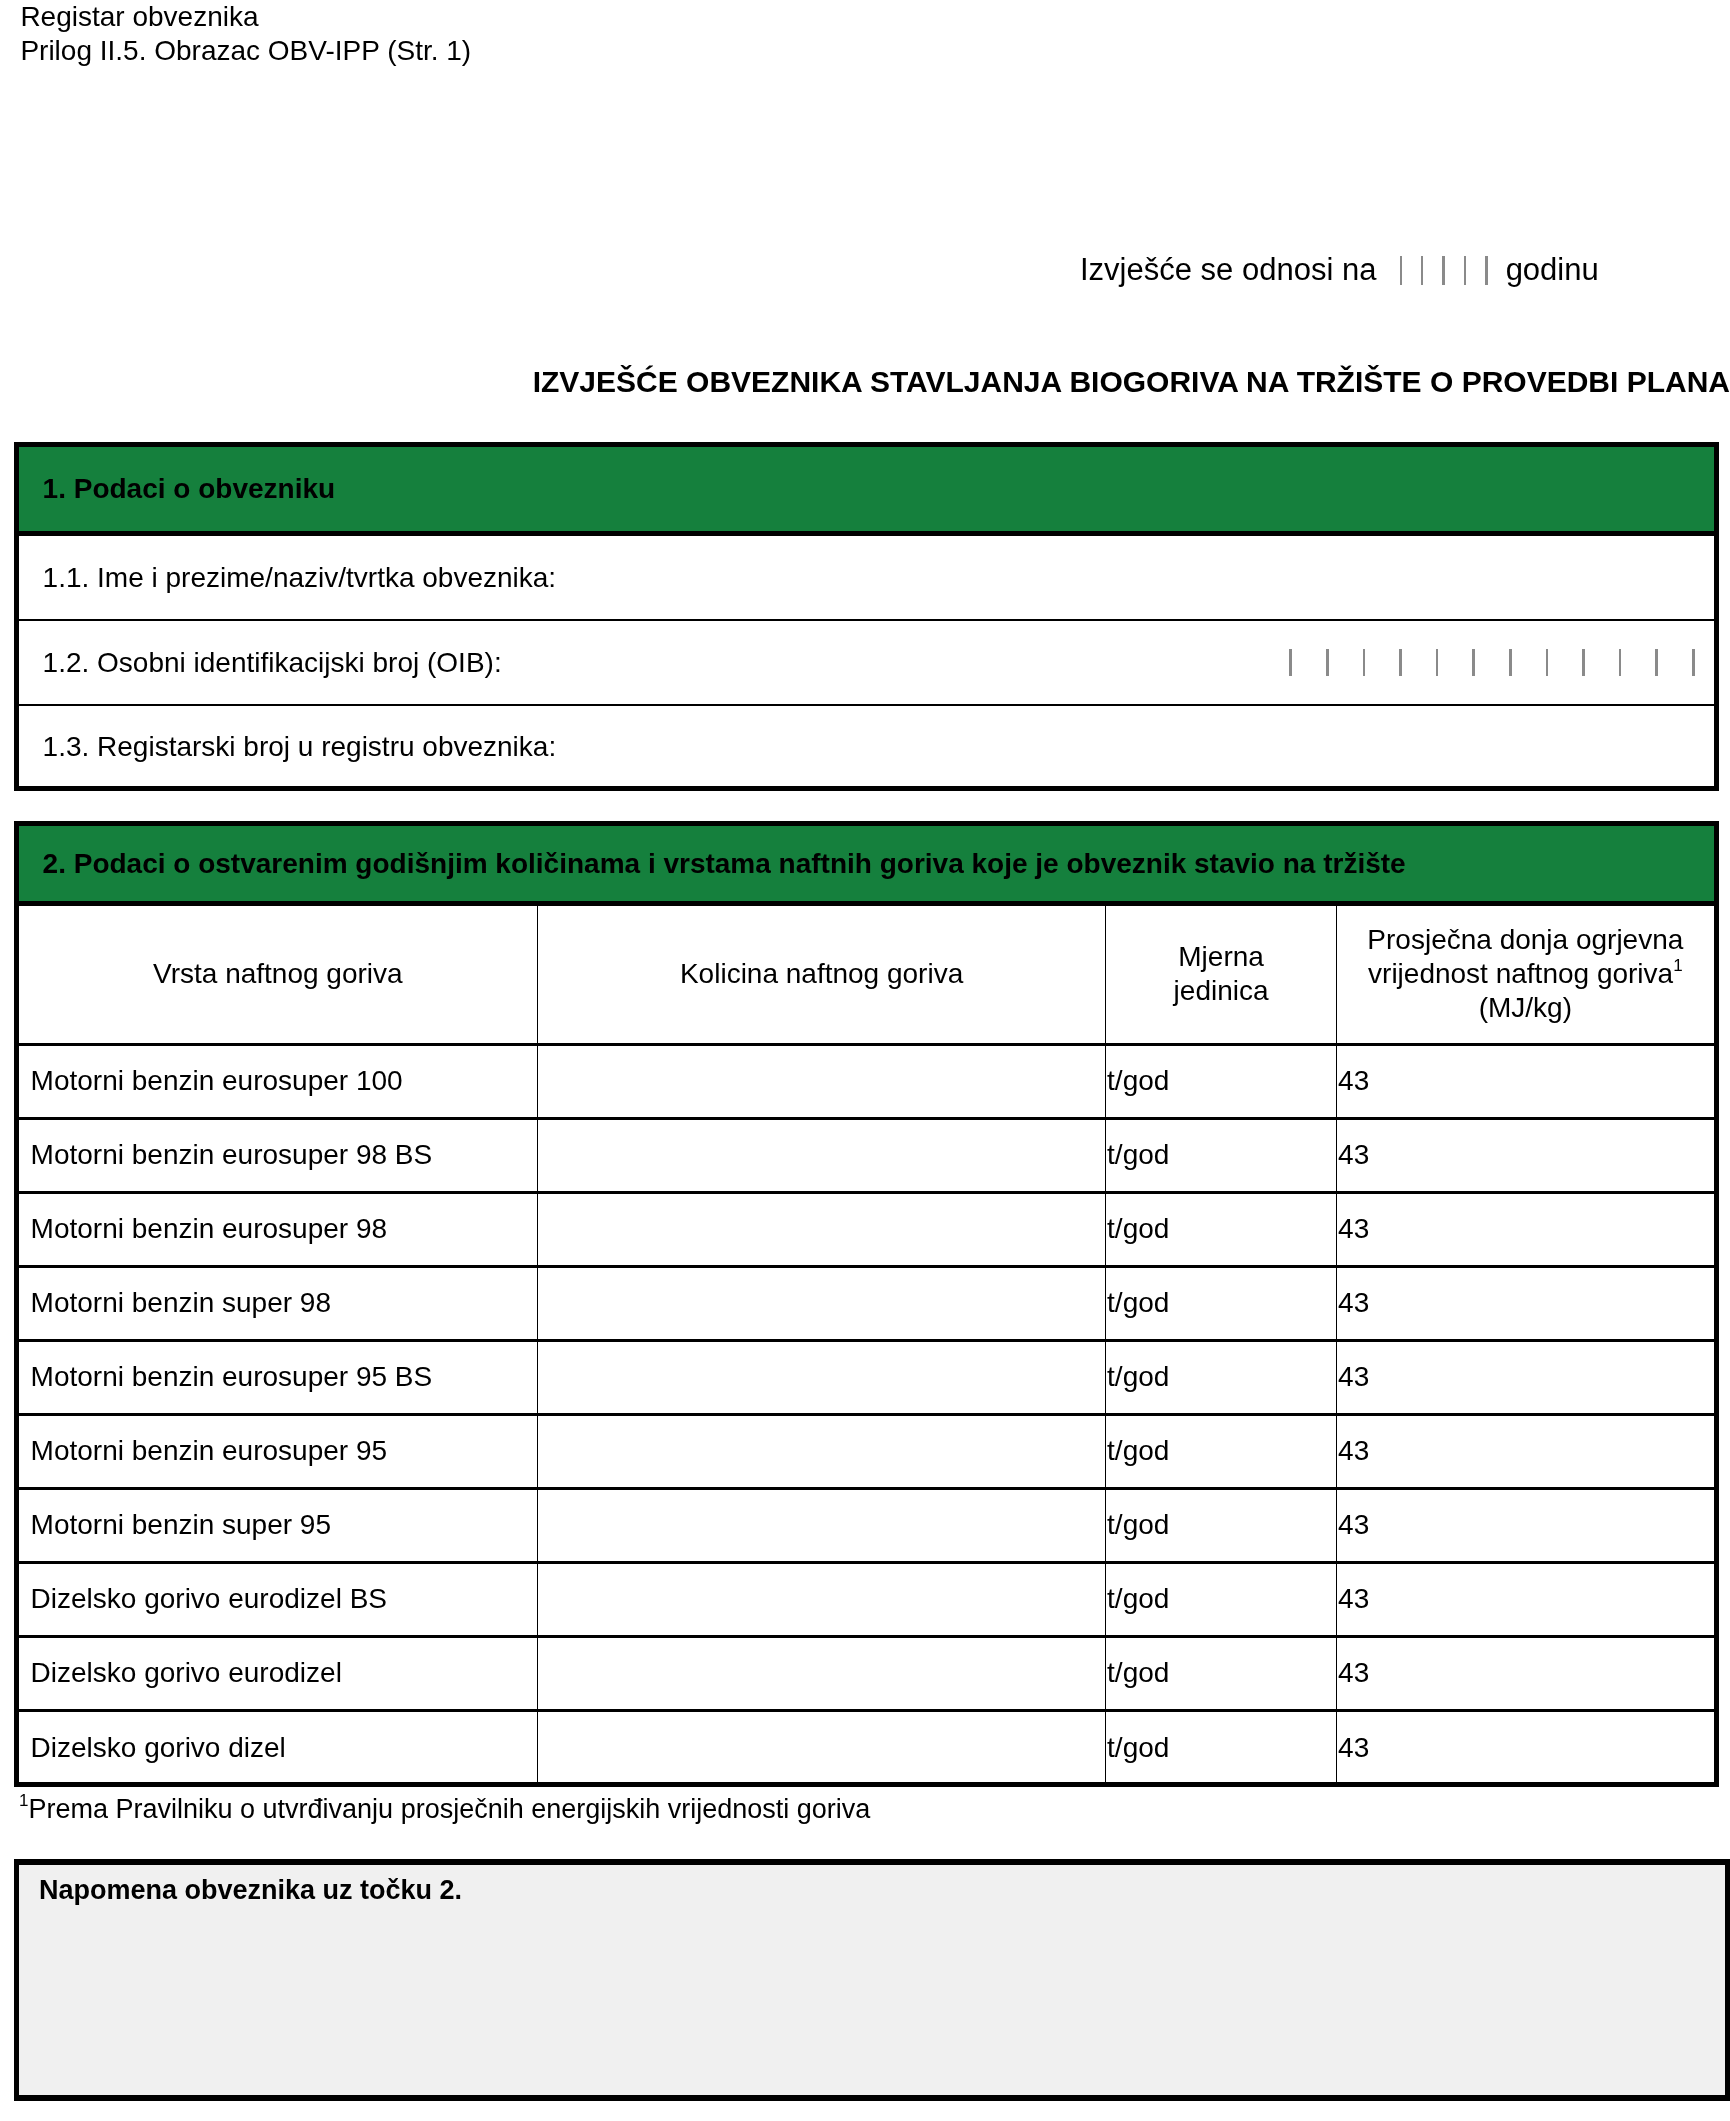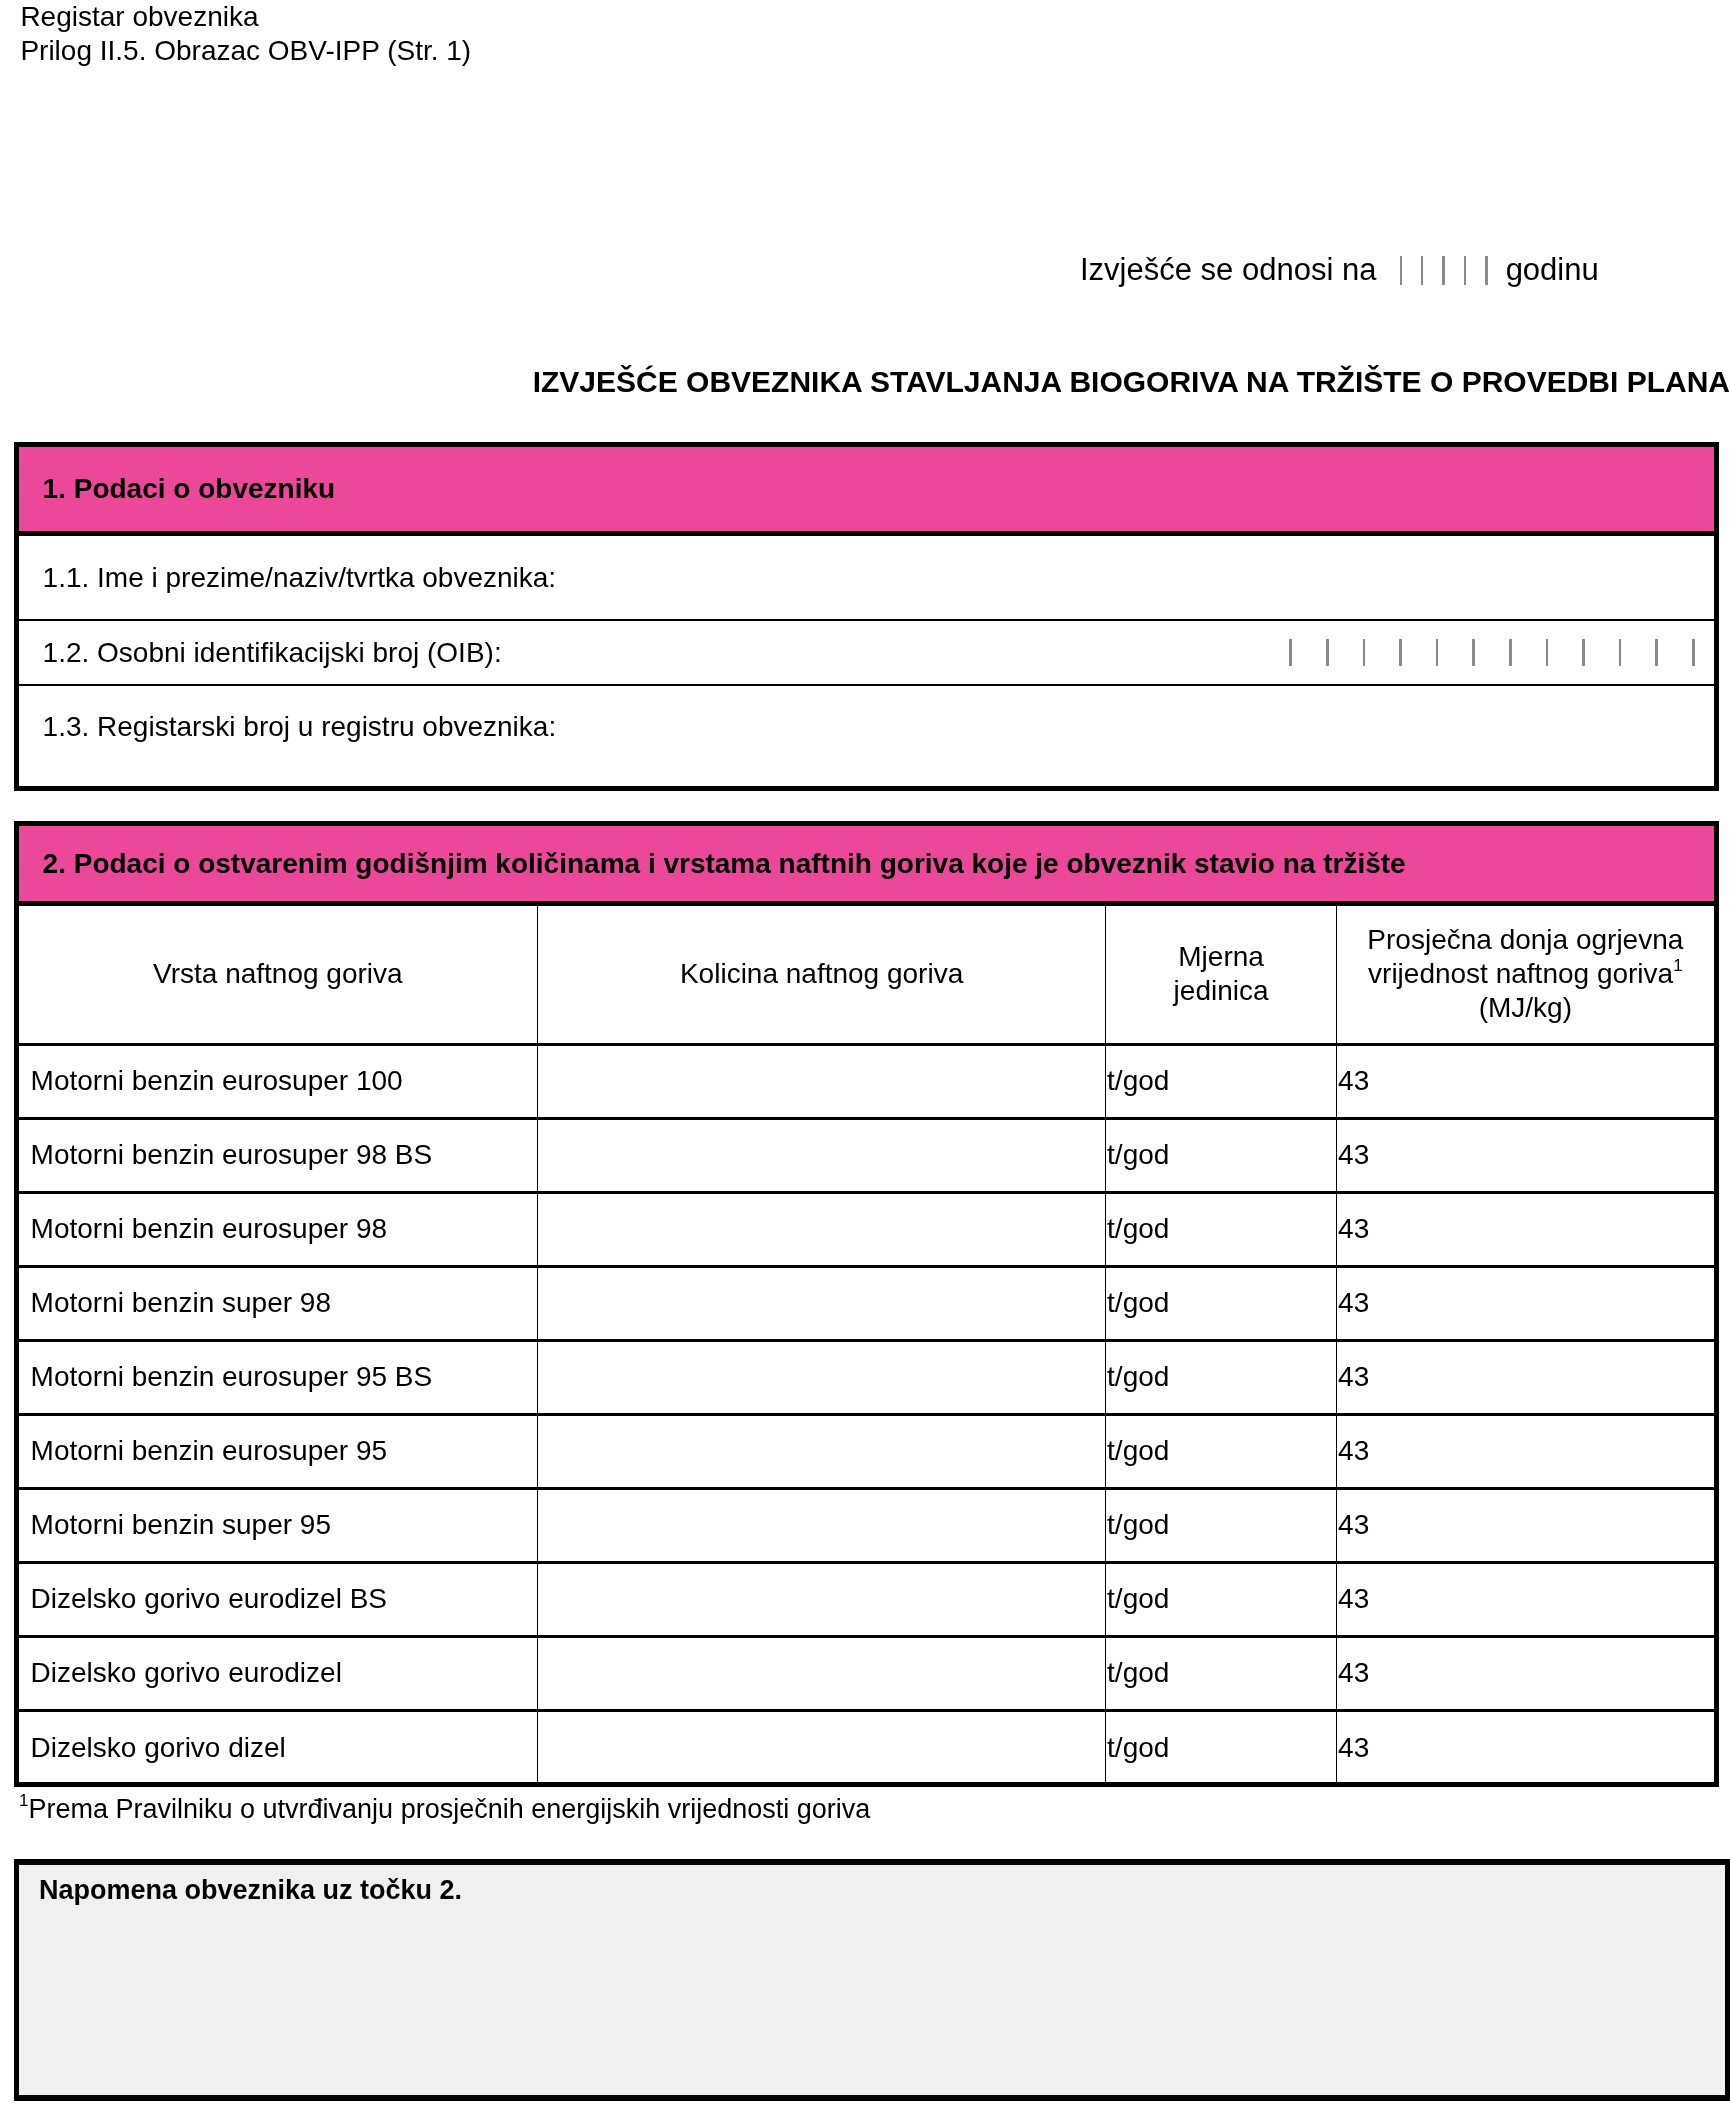--- a/index.html
+++ b/index.html
@@ -5,21 +5,21 @@
   html, body { margin:0; padding:0; background:#ffffff; }
   body { width:1730px; height:2122px; position:relative; overflow:hidden;
          font-family:"Liberation Sans", sans-serif; color:#000; }
   .abs { position:absolute; }
   .hdr-line { left:20.4px; font-size:28px; line-height:34px; }
   .year-line { left:1080px; top:249px; font-size:31px; line-height:41px; white-space:nowrap; }
   .sep-gray { display:inline-block; width:2.6px; height:29px; background:#8a8a8a; vertical-align:-5.1px; margin:0 9.4px; }
   .title { left:0; width:1730px; top:365px; text-align:right; font-size:30px; font-weight:bold; padding-left:80px; box-sizing:border-box; }
 
   .box { position:absolute; left:13.6px; width:1705px; border:5.1px solid #000; box-sizing:border-box; }
-  .sec-head { background:#ec4899; font-weight:bold; font-size:28px; display:flex; align-items:center; padding-left:24px; box-sizing:border-box; border-bottom:5.1px solid #000; }
+  .sec-head { background:#15803d; font-weight:bold; font-size:28px; display:flex; align-items:center; padding-left:24px; box-sizing:border-box; border-bottom:5.1px solid #000; }
   .row { display:flex; align-items:center; padding-left:24px; font-size:28px; box-sizing:border-box; position:relative; }
   .row + .row { border-top:2.6px solid #000; }
   .oib { position:absolute; right:19px; top:0; height:100%; display:flex; align-items:center; }
   .oib span { display:inline-block; width:2.6px; height:27px; background:#8a8a8a; margin-left:34px; }
 
   table.fuel { border-collapse:collapse; width:100%; table-layout:fixed; }
   table.fuel td { border:1.7px solid #000; font-size:28px; box-sizing:border-box; }
   table.fuel tr.colhead td { height:138px; text-align:center; line-height:34px; border-top:none; }
   table.fuel tr.datarow td { height:74px; }
   table.fuel tr.datarow td.name { padding-left:12px; }
@@ -48,21 +48,21 @@
   <span>godinu</span>
 </div>
 
 <div class="abs title">IZVJEŠĆE OBVEZNIKA STAVLJANJA BIOGORIVA NA TRŽIŠTE O PROVEDBI PLANA</div>
 
 <div class="box" style="top:442px; height:349px;">
   <div class="sec-head" style="height:89px;">1. Podaci o obvezniku</div>
   <div class="row" style="height:83px;">
     <span>1.1. Ime i prezime/naziv/tvrtka obveznika:</span>
   </div>
-  <div class="row" style="height:65px;">
+  <div class="row" style="height:85px;">
     <span>1.2. Osobni identifikacijski broj (OIB):</span>
     <div class="oib">
       <span></span>
         <span></span>
         <span></span>
         <span></span>
         <span></span>
         <span></span>
         <span></span>
         <span></span>

